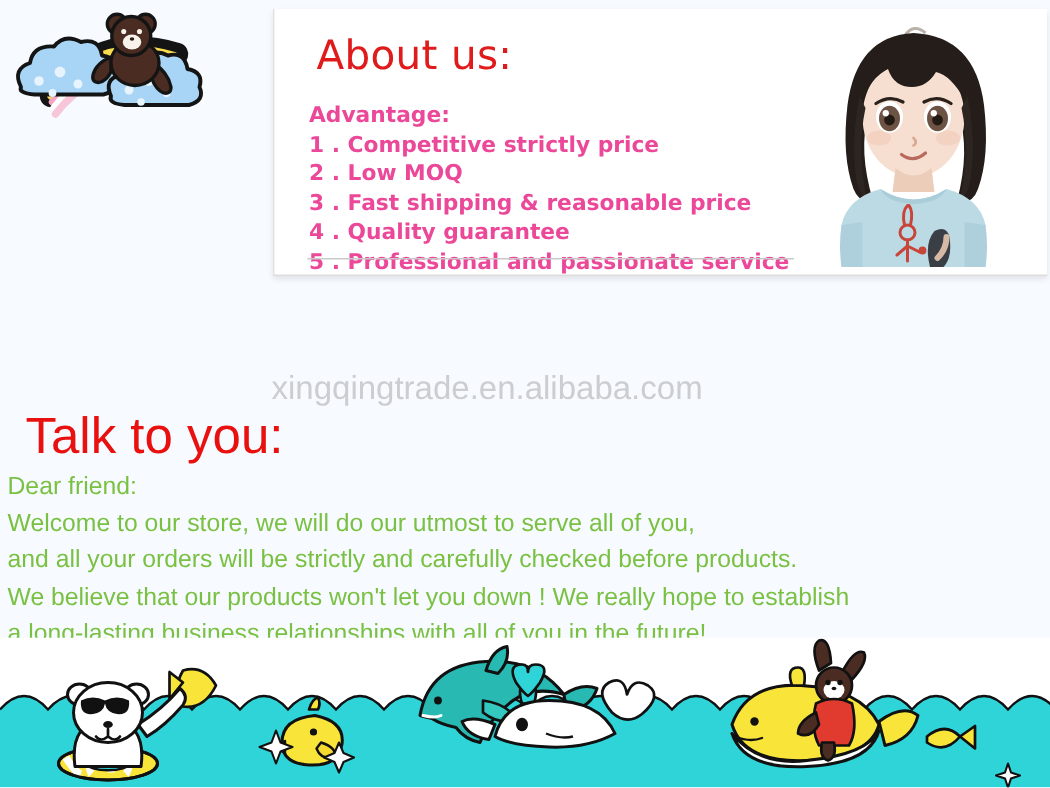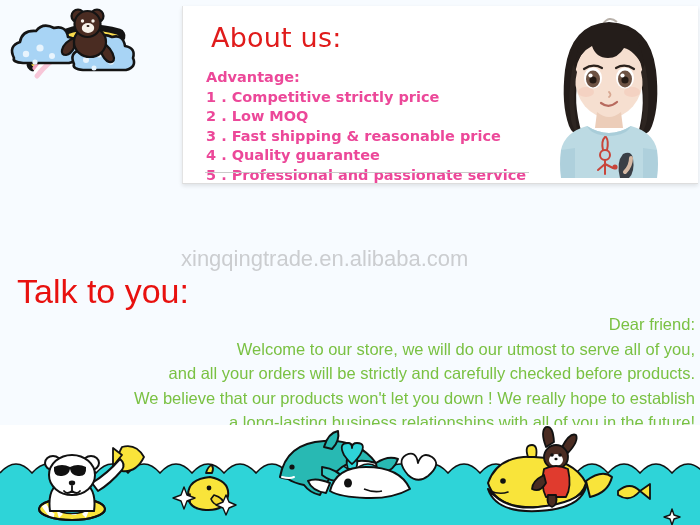--- a/index.html
+++ b/index.html
@@ -111,21 +111,20 @@
     font-family: "Liberation Sans", sans-serif;
     font-weight: 400;
     white-space: nowrap;
     margin-left: 13px;
   }
   #talk-body {
     position: absolute;
     left: 5px;
     top: 312px;
     width: 690px;
-    text-align: right;
   }
   .talk-line {
     font-size: 16.5px;
     color: #7ac143;
     line-height: 24.5px;
     white-space: nowrap;
     font-family: "Liberation Sans", sans-serif;
   }
 
   

